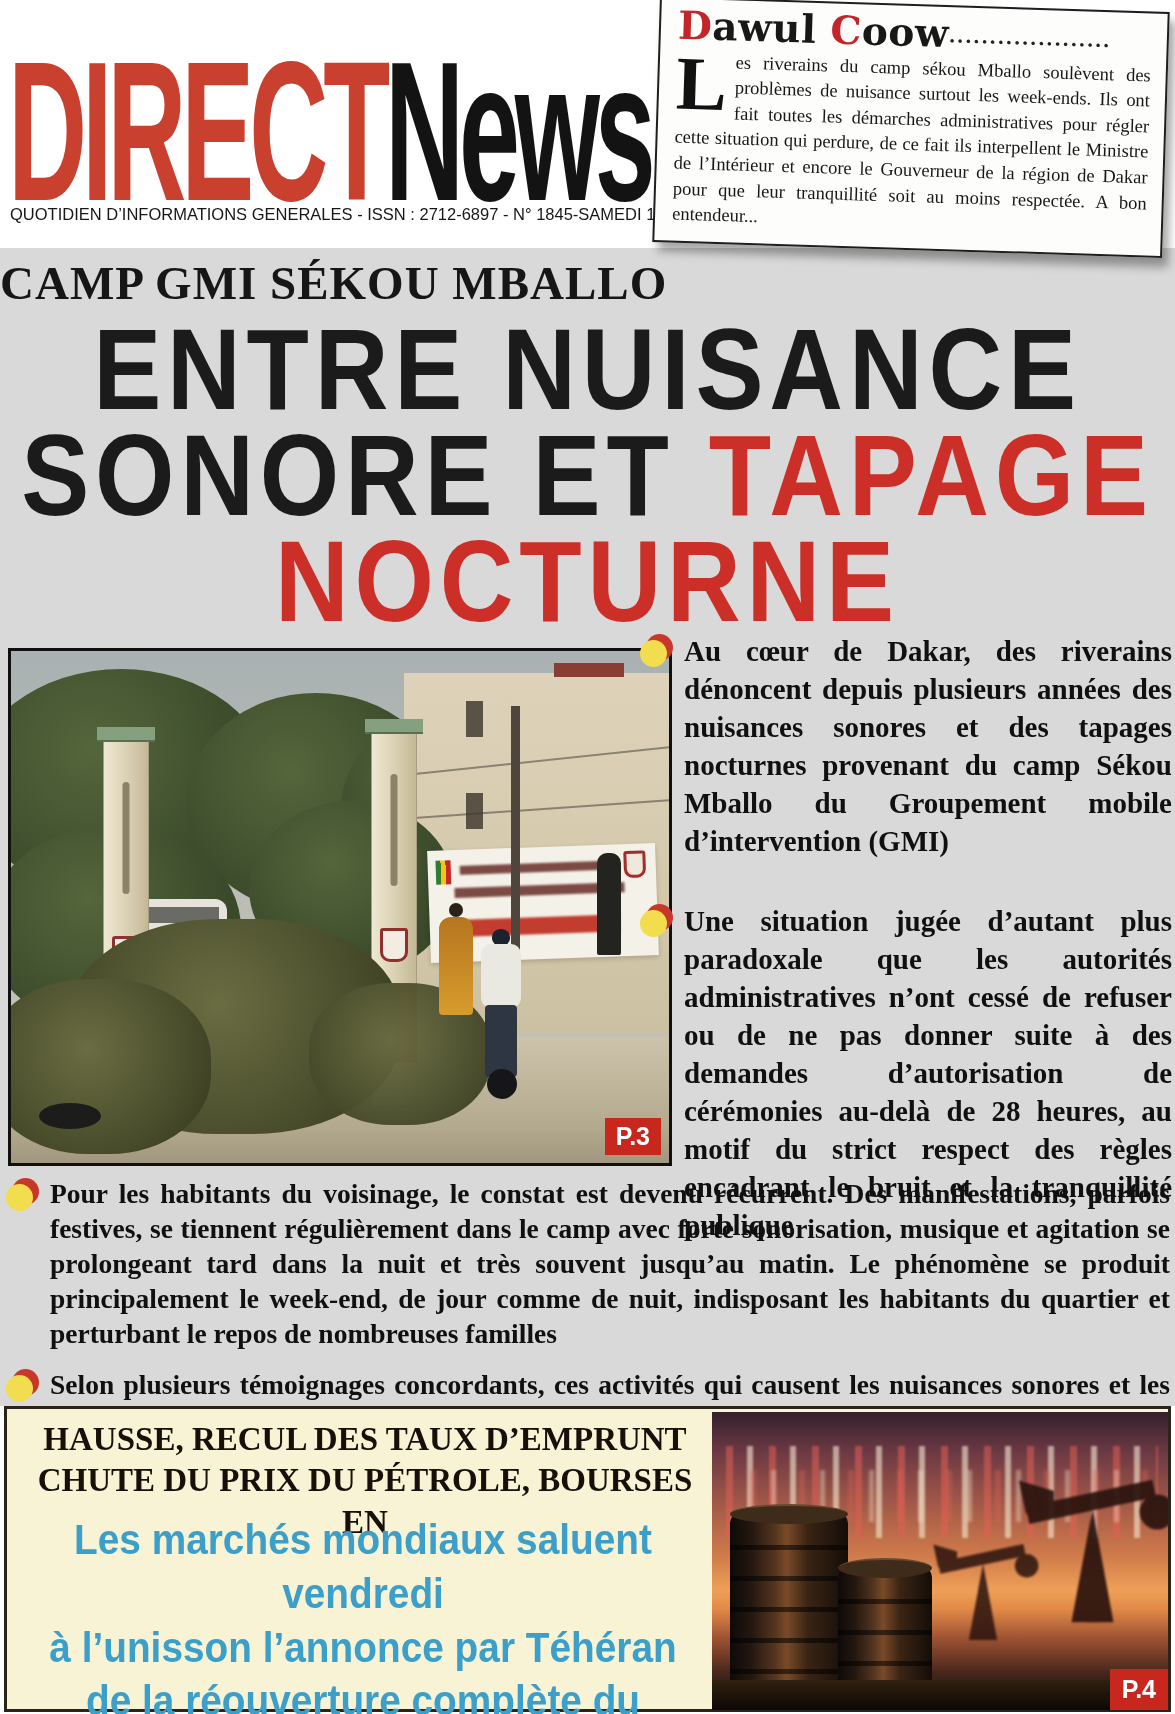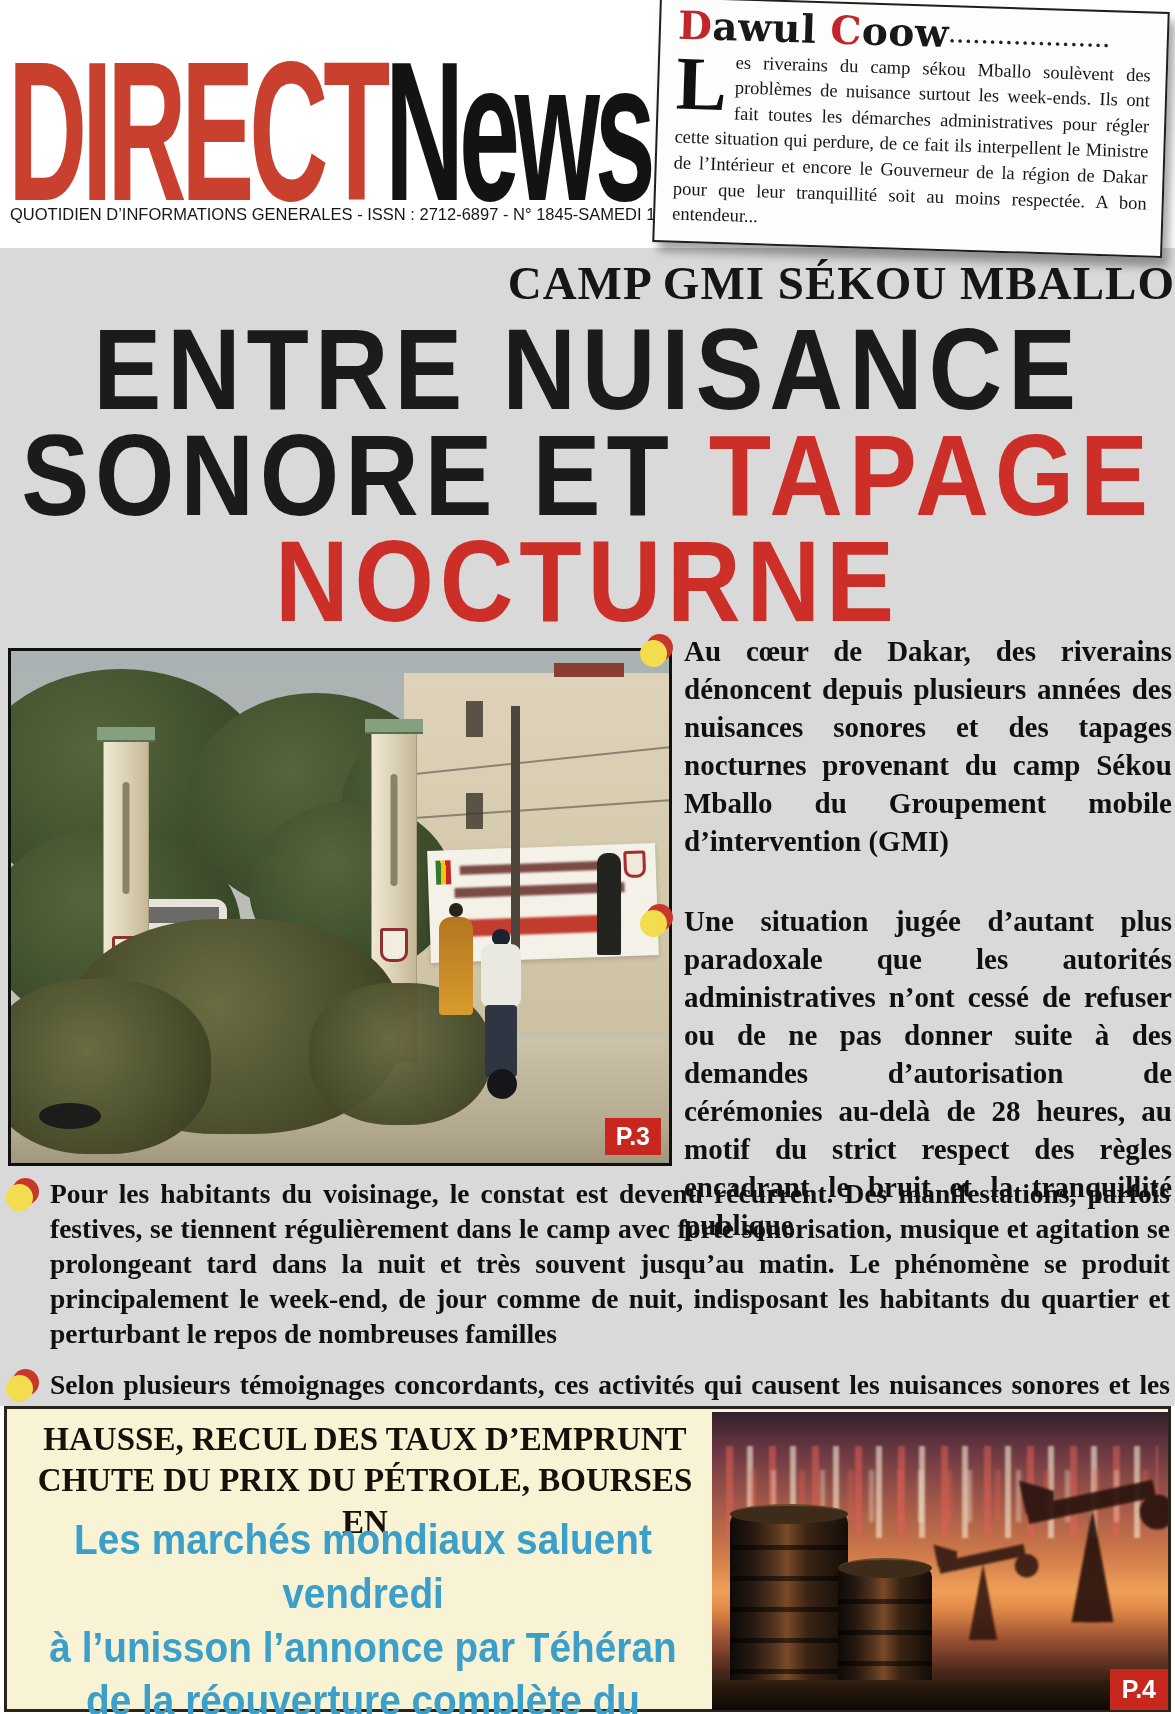--- a/index.html
+++ b/index.html
@@ -25,21 +25,21 @@
         line-height:1.05;letter-spacing:0.5px;}
   .op-title .red{color:#c2262a;}
   .op-dots{font-size:19px;letter-spacing:1.5px;vertical-align:5px;color:#222;font-weight:700;}
   .op-body{margin-top:3px;font-size:18.5px;line-height:1.38;text-align:justify;color:#171717;
         font-family:"Liberation Serif",serif;}
   .dropcap{float:left;font-size:76px;line-height:56px;font-weight:700;padding:6px 8px 0 0;color:#111;}
 
   
   .band{position:absolute;left:0;top:248px;width:1175px;height:1158px;background:#d9d9d9;z-index:1;}
 
-  .kicker{position:absolute;top:8px;left:0;width:100%;text-align:right;
+  .kicker{position:absolute;top:8px;left:0;width:100%;text-align:left;
         font-family:"Liberation Serif",serif;font-weight:700;font-size:47px;color:#161616;
         letter-spacing:1px;}
   .hline{position:absolute;left:0;width:100%;text-align:center;
         font-family:"Liberation Sans",sans-serif;font-weight:700;font-size:88px;
         letter-spacing:5px;color:#1b1b1b;white-space:nowrap;
         transform:scale(1.16,1.3);transform-origin:50% 0;}
   .hline .red{color:#cc2f28;}
   .h1{top:56px;} .h2{top:162px;} .h3{top:268px;}
 
   

